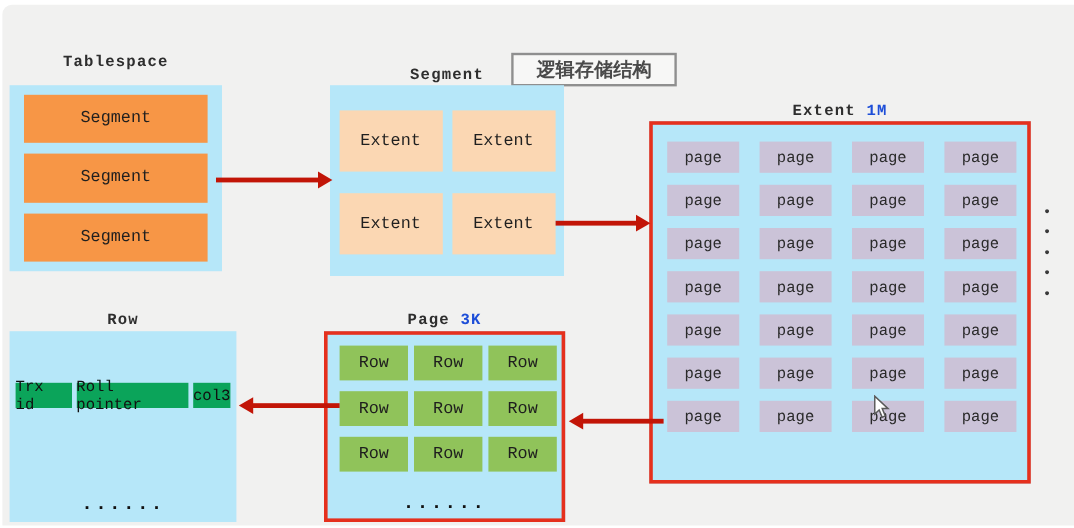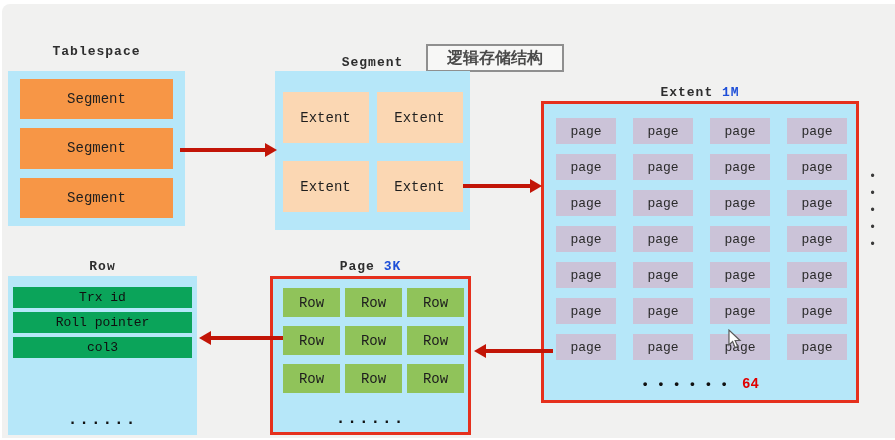--- a/index.html
+++ b/index.html
@@ -69,21 +69,21 @@
   }
   .row-cell {
     background:#90c35a; display:flex; align-items:center; justify-content:center;
     font-size:14px; color:#1e1e1e;
   }
   .box-footer {
     position:absolute; bottom:4px; left:0; width:100%; text-align:center;
     font-weight:bold; font-size:16px; letter-spacing:2px; color:#111;
   }
 
-  .field-col { display:flex; flex-direction:column; gap:4px; padding:11px 5px; }
+  .field-col { display:flex; flex-direction:row; gap:4px; padding:11px 5px;margin-top:32px; }
   .field-bar {
     height:21px; background:#0ba45a; display:flex; align-items:center; justify-content:center;
     font-size:13px; color:#101010;
   }
 
   .arrow { position:absolute; height:4px; background:#c21507; }
   .arrow.r::after {
     content:""; position:absolute; right:-11px; top:50%; transform:translateY(-50%);
     width:0; height:0; border-left:12px solid #c21507;
     border-top:7px solid transparent; border-bottom:7px solid transparent;
@@ -148,23 +148,20 @@
         <div class="page-cell">page</div>
         <div class="page-cell">page</div>
         <div class="page-cell">page</div>
         <div class="page-cell">page</div>
         <div class="page-cell">page</div>
         <div class="page-cell">page</div>
         <div class="page-cell">page</div>
         <div class="page-cell">page</div>
         <div class="page-cell">page</div>
       </div>
-    <div class="extent-footer">
-      <span class="dots">••••••</span><span class="total">64</span>
-    </div>
   </div>
   <div class="side-dots">
       <div class="vdot">•</div>
       <div class="vdot">•</div>
       <div class="vdot">•</div>
       <div class="vdot">•</div>
       <div class="vdot">•</div>
     </div>
 
   <div class="grp-label" style="left:270px;width:201px;top:259px">

